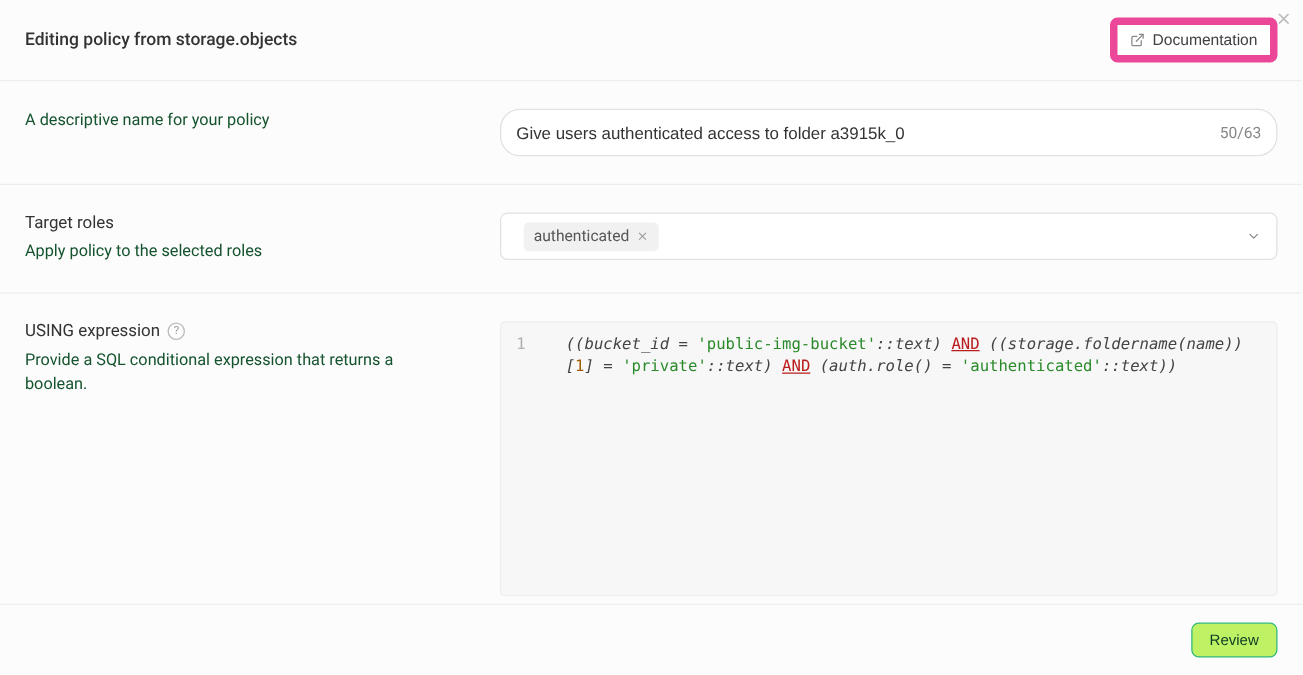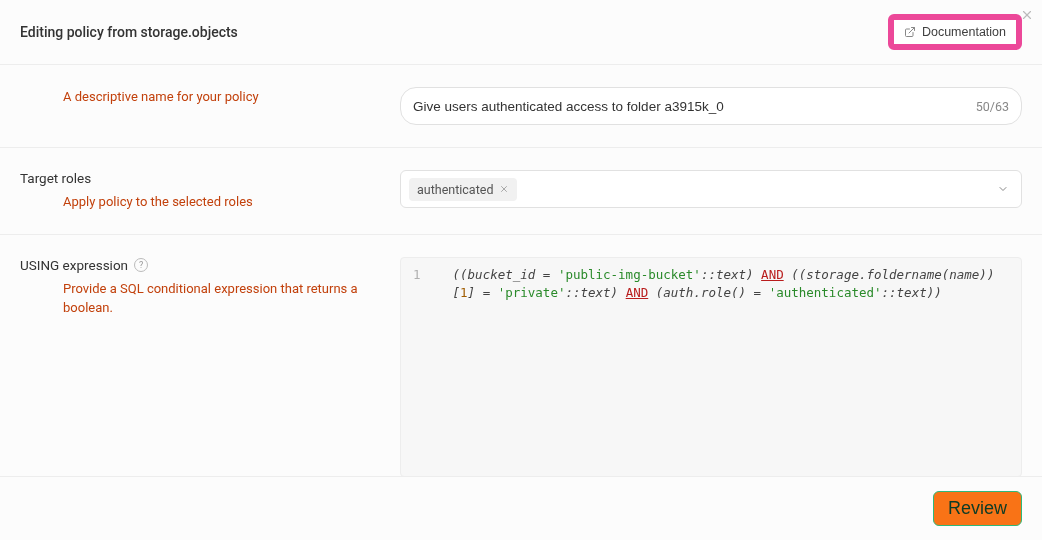--- a/index.html
+++ b/index.html
@@ -61,23 +61,22 @@
     .section-label {
       font-size: 13.5px;
       color: #333;
       display: flex;
       align-items: center;
       gap: 6px;
       margin-bottom: 6px;
     }
     .section-desc {
       font-size: 13px;
-      color: #c2410c;
+      color: #14532d;
       line-height: 1.5;
-      margin-left: 43px;
     }
     .section-right {
       flex: 1;
     }
     .text-input-wrap {
       display: flex;
       align-items: center;
       border: 1px solid #e1e1e1;
       border-radius: 16px;
       background: #fff;
@@ -96,21 +95,21 @@
       font-size: 12.5px;
       color: #888;
       padding-left: 8px;
     }
     .multi-select {
       display: flex;
       align-items: center;
       border: 1px solid #e1e1e1;
       border-radius: 6px;
       background: #fff;
-      padding: 5px 8px;
+      padding: 5px 18px;
       min-height: 38px;
       position: relative;
       cursor: pointer;
     }
     .chip {
       display: inline-flex;
       align-items: center;
       gap: 6px;
       background: #f1f1f1;
       border-radius: 4px;
@@ -172,26 +171,26 @@
     .footer {
       position: absolute;
       bottom: 0; left: 0; right: 0;
       border-top: 1px solid #ededed;
       padding: 14px 20px;
       display: flex;
       justify-content: flex-end;
       background: #fcfcfc;
     }
     .review-btn {
-      background: #f97316;
+      background: #bef264;
       border: 1px solid #2fb87a;
       color: #0c3b26;
       border-radius: 6px;
       padding: 6px 14px;
-      font-size: 18px;
+      font-size: 12px;
       cursor: pointer;
     }
   </style>
 </head>
 <body>
 
 <div class="header">
   <div class="header-title">Editing policy from storage.objects</div>
   <button class="doc-button">
     <svg viewBox="0 0 24 24" fill="none" stroke="currentColor" stroke-width="2" stroke-linecap="round" stroke-linejoin="round">

